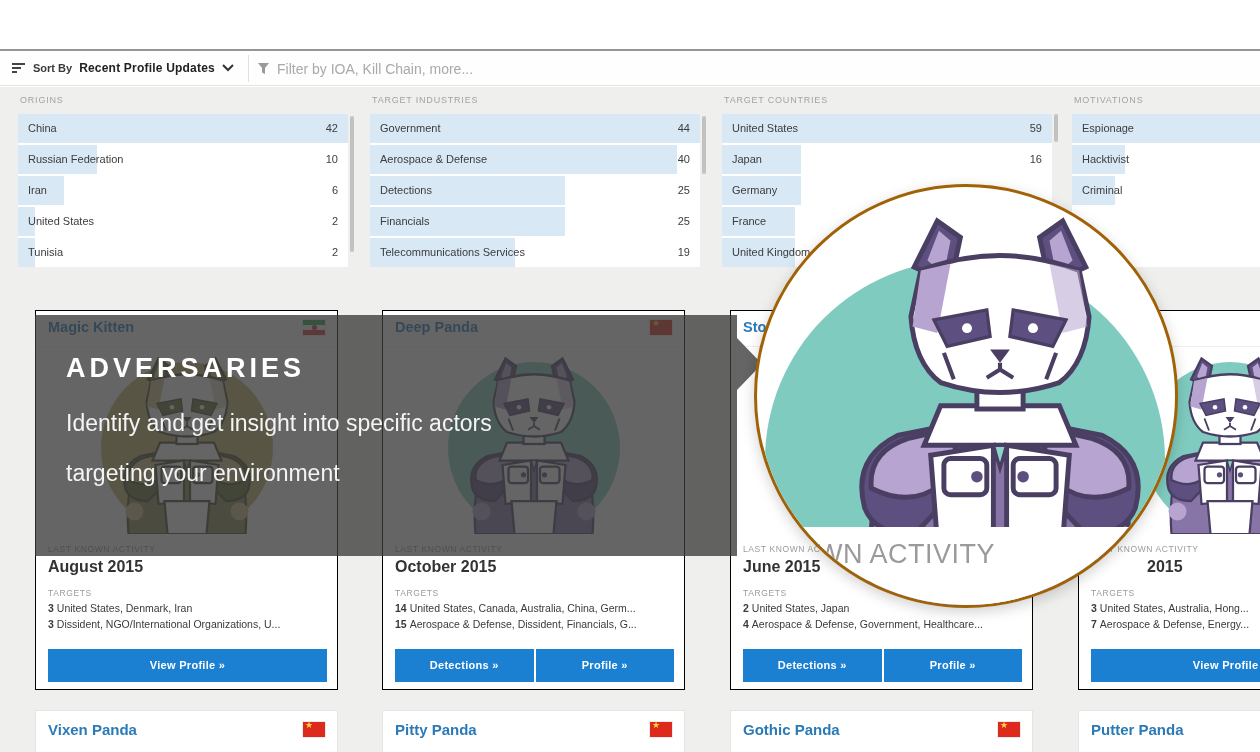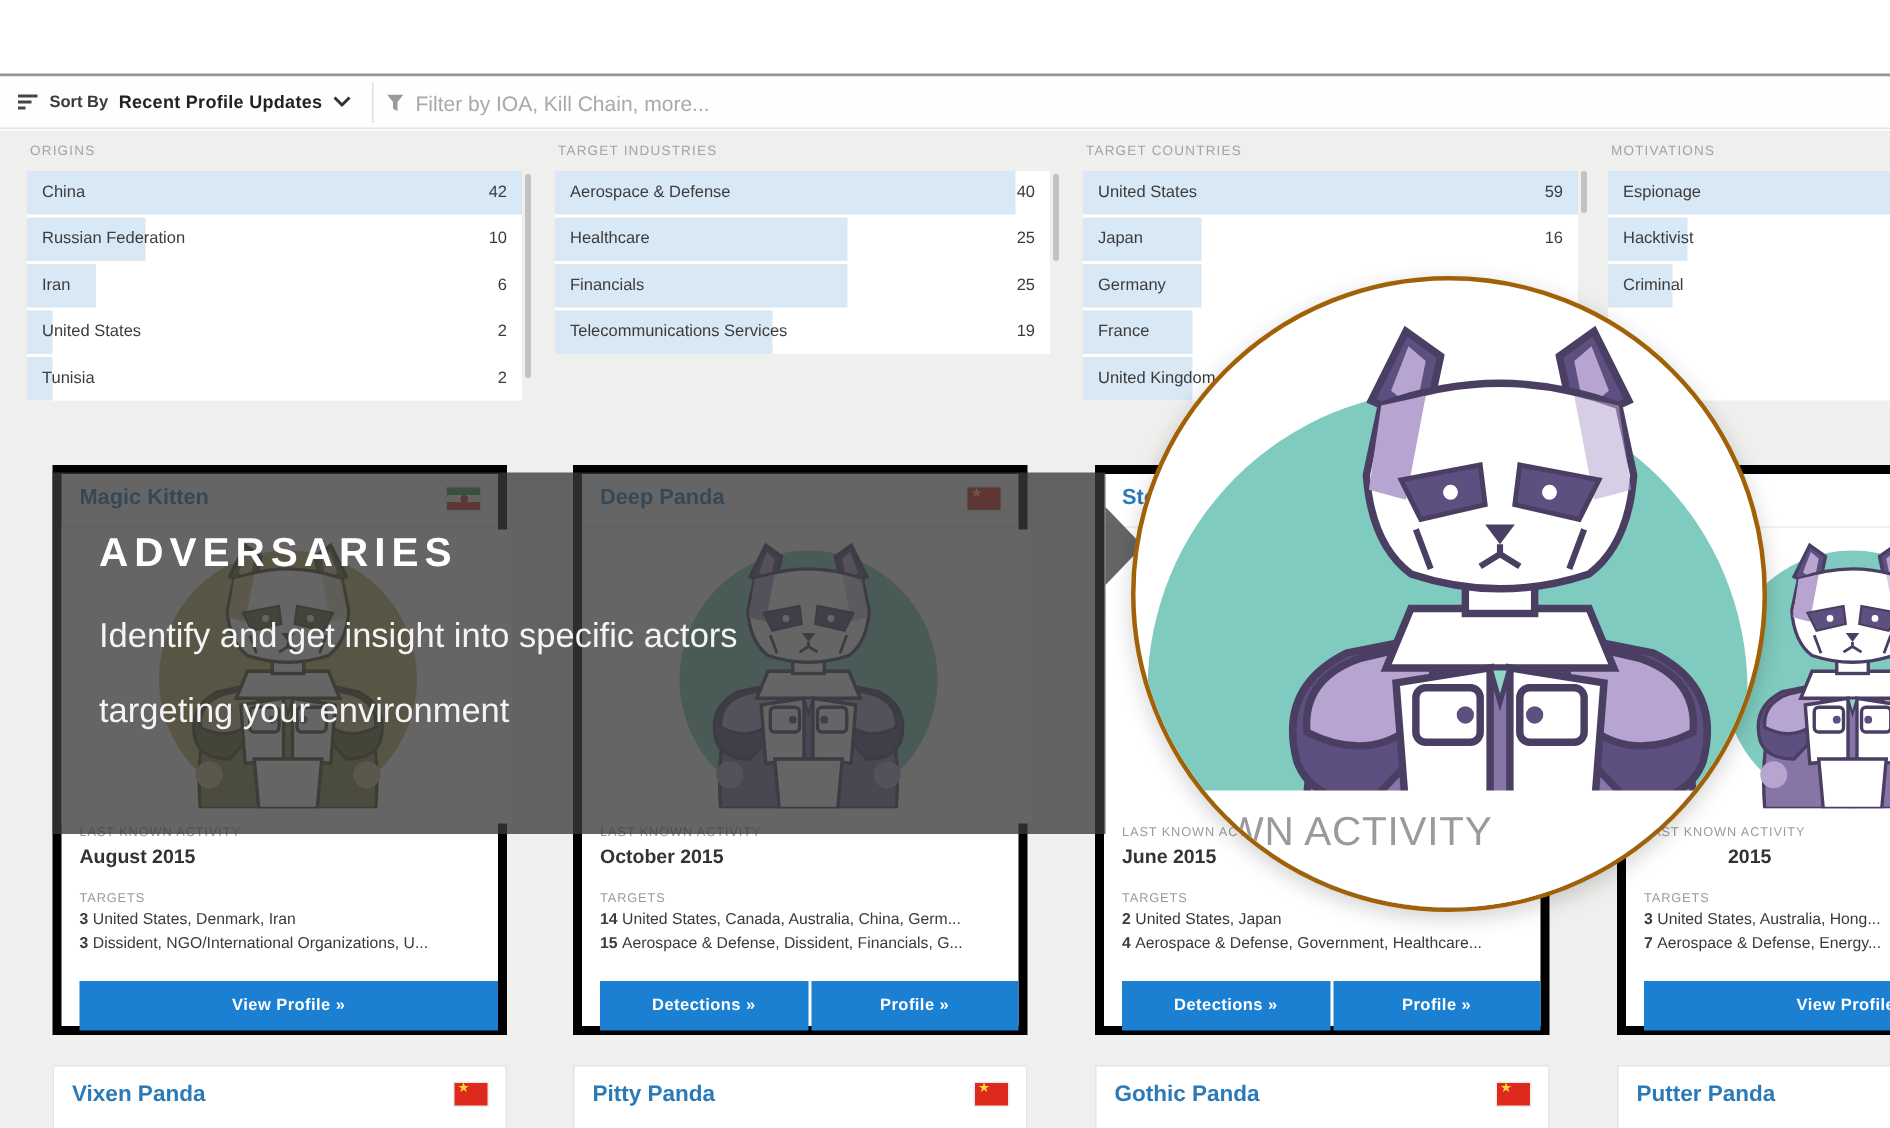--- a/index.html
+++ b/index.html
@@ -36,37 +36,37 @@
   .facet-row { position:relative; height:29px; margin-bottom:2px; background:#fff; cursor:pointer; }
   .facet-bar { position:absolute; left:0; top:0; bottom:0; background:#d9e8f5; }
   .facet-label { position:absolute; left:10px; top:8px; font-size:11px; color:#3c3c3c; }
   .facet-count { position:absolute; right:10px; top:8px; font-size:11px; color:#3c3c3c; }
   .f-scroll { position:absolute; width:4px; border-radius:2px; background:#c2c2c2; }
   .sb-origins { left:332px; top:26px; height:136px; }
   .sb-industries { left:332px; top:26px; height:58px; }
   .sb-countries { left:332px; top:24px; height:28px; }
 
   
-  .card { position:absolute; top:223px; width:303px; height:380px; background:#fff; border:6px solid #000000; }
+  .card { position:absolute; top:223px; width:303px; height:380px; background:#fff; border:1px solid #000000; }
   .c1 { left:35px; } .c2 { left:382px; } .c3 { left:730px; } .c4 { left:1078px; width:303px; }
   .card-head { position:relative; height:36px; border-bottom:1px solid #efefef; }
   .card-title { position:absolute; left:12px; top:8px; font-size:14.5px; font-weight:bold; color:#2b7ab8; cursor:pointer; }
   .flag { position:absolute; right:12px; top:9px; width:22px; height:15px; box-shadow:0 0 0 1px rgba(0,0,0,.08); }
   .flag[data-flag="china"] { background:#dd2a1d; }
   .flag[data-flag="china"]::before { content:"\2605"; position:absolute; left:2px; top:-2px; font-size:9px; color:#ffd83d; }
   .flag[data-flag="iran"] { background:linear-gradient(180deg,#2f9e51 0 33%,#f4f4f4 33% 66%,#d53a3a 66% 100%); }
   .flag[data-flag="iran"]::before { content:""; position:absolute; left:9px; top:5px; width:5px; height:5px; background:#c63535; border-radius:50%; }
   .mascot-box { position:absolute; left:0; top:37px; width:301px; height:196px; overflow:hidden; background:#fff; }
   .mascot-circle { position:absolute; border-radius:50%; width:172px; height:172px; left:65px; top:14px; }
   .circ-teal { background:#7fcbbf; } .circ-tan { background:#c9b46e; }
   .mascot-svg { position:absolute; left:76px; top:6px; }
   .panda { --line:#4a3f63; --dark:#5d5080; --mid:#8875a8; --light:#b7a4d0; --accent:#8fd4c8; }
   .kitten { --line:#4c4c30; --dark:#6b6d3a; --mid:#8a8752; --light:#cfc08b; --accent:#b4a468; }
   .lka-label { position:absolute; left:12px; top:233px; font-size:8.5px; letter-spacing:.6px; color:#9b9b9b; }
-  .lka-value { position:absolute; left:12px; top:247px; font-size:13px; font-weight:bold; color:#333; }
+  .lka-value { position:absolute; left:12px; top:247px; font-size:16px; font-weight:bold; color:#333; }
   .c4 .lka-value { left:68px; }
   .tg-label { position:absolute; left:12px; top:277px; font-size:8.5px; letter-spacing:.6px; color:#9b9b9b; }
   .tg-line1 { position:absolute; left:12px; top:291px; width:282px; font-size:10.5px; color:#3a3a3a; white-space:nowrap; overflow:hidden; }
   .tg-line2 { position:absolute; left:12px; top:307px; width:282px; font-size:10.5px; color:#3a3a3a; white-space:nowrap; overflow:hidden; }
   .tg-line1 b, .tg-line2 b { margin-right:3px; }
   .btn-row { position:absolute; left:12px; top:338px; width:279px; height:33px; display:flex; gap:2px; }
   .btn { flex:1; background:#1b80d2; color:#fff; font-size:11px; font-weight:bold; text-align:center; line-height:33px; cursor:pointer; letter-spacing:.3px; }
 
   
   .card-b { position:absolute; top:623px; width:303px; height:60px; background:#fff; border:1px solid #e4e4e2; }
@@ -192,27 +192,32 @@
             <span class="facet-count">2</span>
           </div>
       </div>
       <div class="f-scroll sb-origins"></div>
     </div>
 
     <div class="facet f-industries">
       <div class="facet-header">TARGET INDUSTRIES</div>
       <div class="facet-list">
         <div class="facet-row">
+            <div class="facet-bar" style="width: 100%;"></div>
+            <span class="facet-label">Government</span>
+            <span class="facet-count">44</span>
+          </div>
+        <div class="facet-row">
             <div class="facet-bar" style="width: 93%;"></div>
             <span class="facet-label">Aerospace &amp; Defense</span>
             <span class="facet-count">40</span>
           </div>
         <div class="facet-row">
             <div class="facet-bar" style="width: 59%;"></div>
-            <span class="facet-label">Healthcare</span>
+            <span class="facet-label">Detections</span>
             <span class="facet-count">25</span>
           </div>
         <div class="facet-row">
             <div class="facet-bar" style="width: 59%;"></div>
             <span class="facet-label">Financials</span>
             <span class="facet-count">25</span>
           </div>
         <div class="facet-row">
             <div class="facet-bar" style="width: 44%;"></div>
             <span class="facet-label">Telecommunications Services</span>

